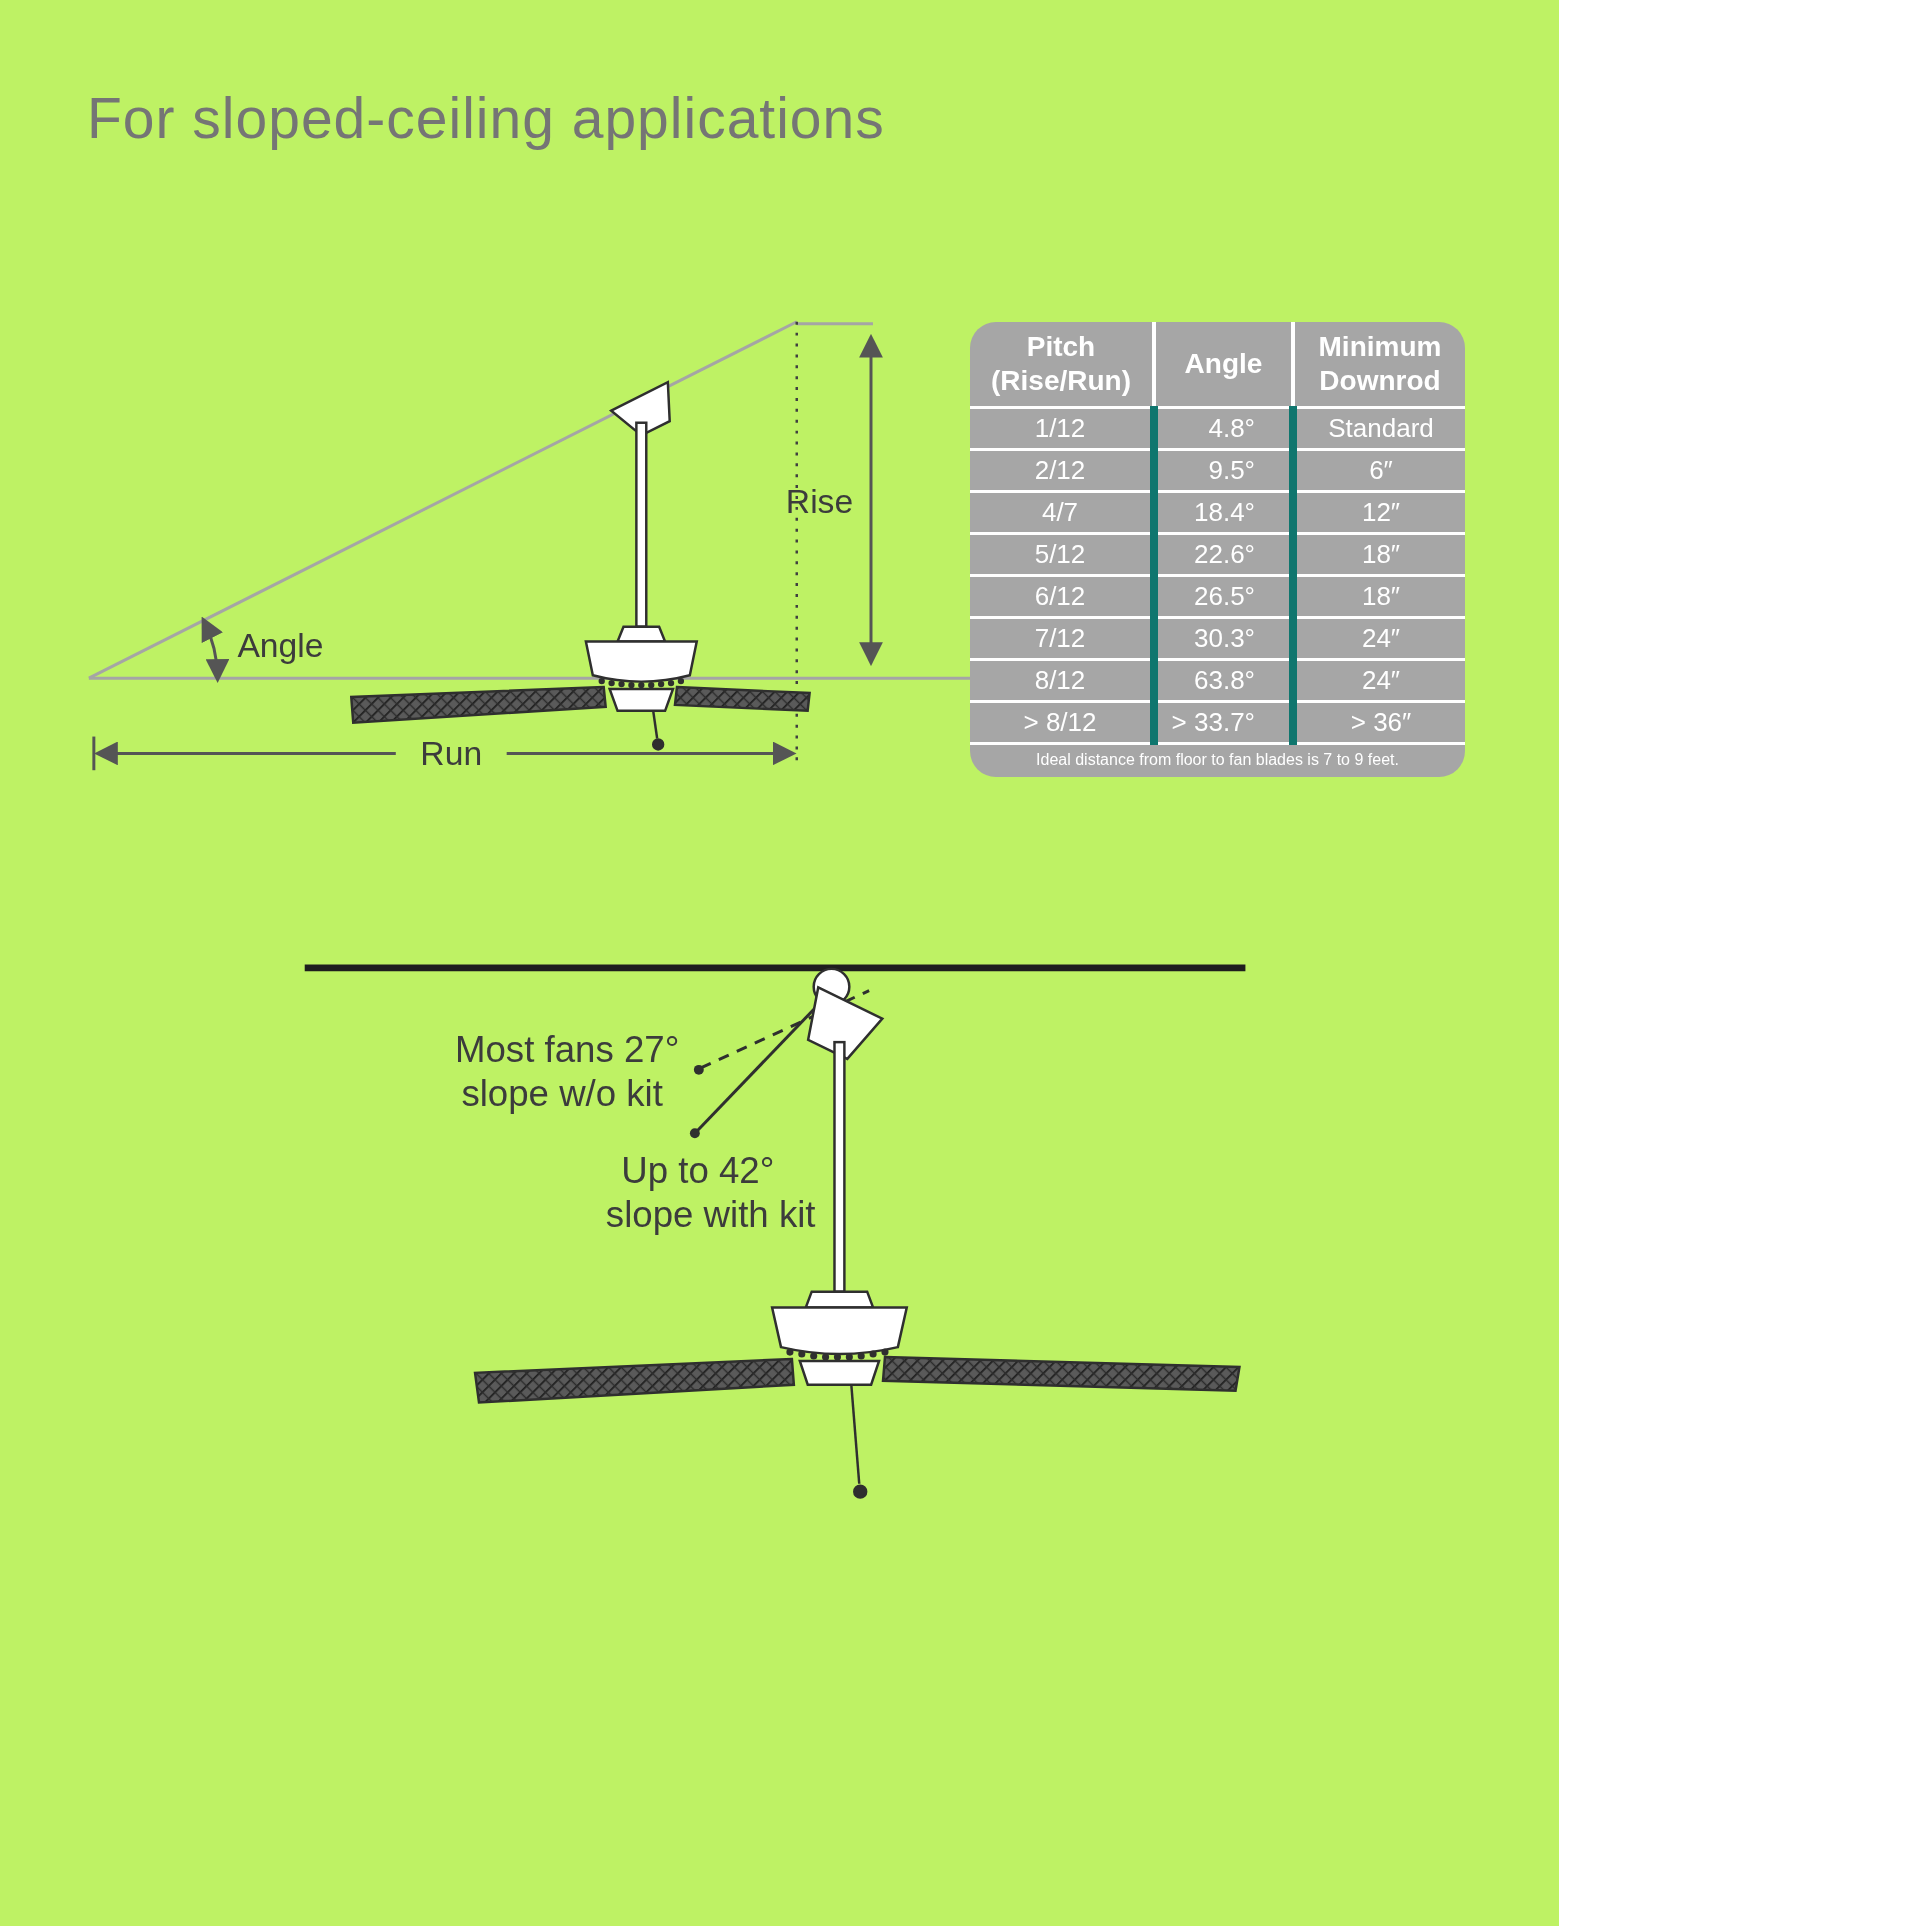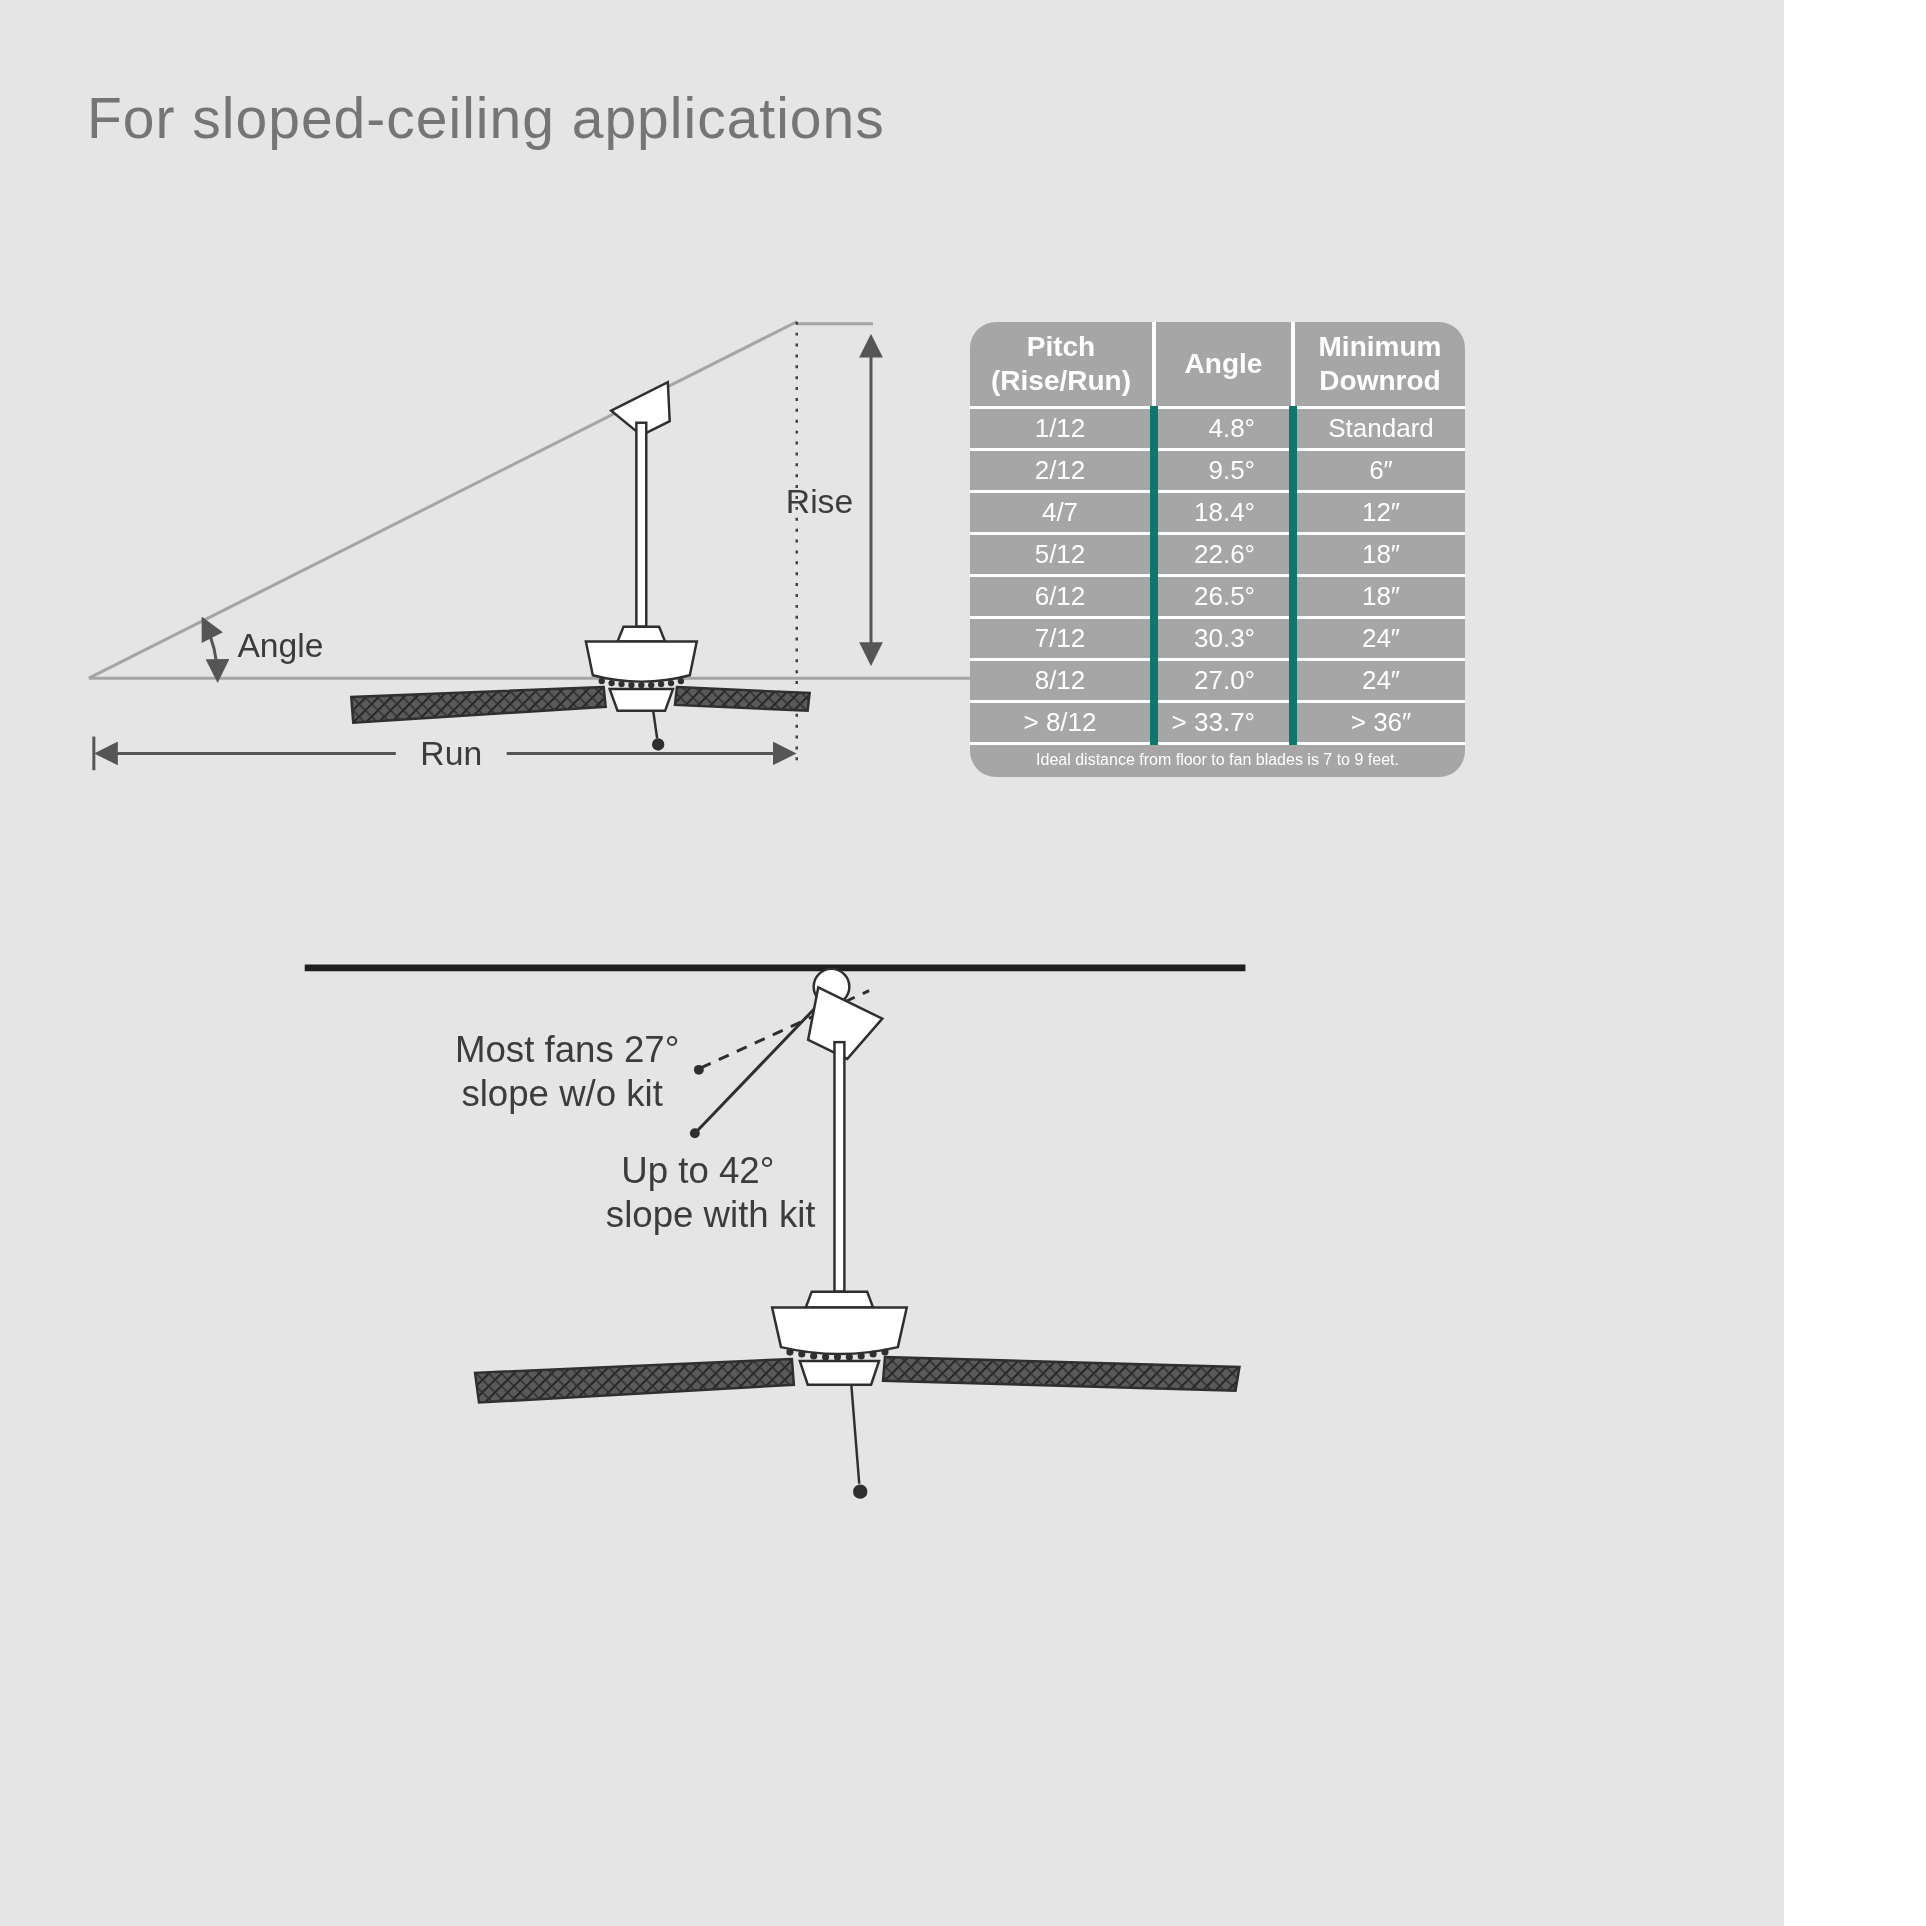--- a/index.html
+++ b/index.html
@@ -1,17 +1,17 @@
 <!DOCTYPE html>
 <html><head>
 <meta charset="utf-8">
 <style>
   html,body { margin:0; padding:0; background:#ffffff; }
   .page {
-    position:relative; width:1784px; height:1927px; background:#e5e5e5;
+    position:relative; width:1559px; height:1927px; background:#bef264;
     font-family:"Liberation Sans", sans-serif; overflow:hidden;
   }
   .title {
     position:absolute; left:87px; top:85px; margin:0;
     font-size:57px; font-weight:400; color:#757575; letter-spacing:1px;
   }
   .diagram-svg { position:absolute; }
   #top-diagram { left:59px; top:297px; }
   #bottom-diagram { left:277px; top:941px; }
 
@@ -150,21 +150,21 @@
           <td class="angle-col">26.5°</td>
           <td>18″</td>
         </tr>
         <tr>
           <td>7/12</td>
           <td class="angle-col">30.3°</td>
           <td>24″</td>
         </tr>
         <tr>
           <td>8/12</td>
-          <td class="angle-col">27.0°</td>
+          <td class="angle-col">63.8°</td>
           <td>24″</td>
         </tr>
         <tr>
           <td>&gt; 8/12</td>
           <td class="angle-col">&gt; 33.7°</td>
           <td>&gt; 36″</td>
         </tr>
       </tbody>
       <tfoot>
         <tr>

